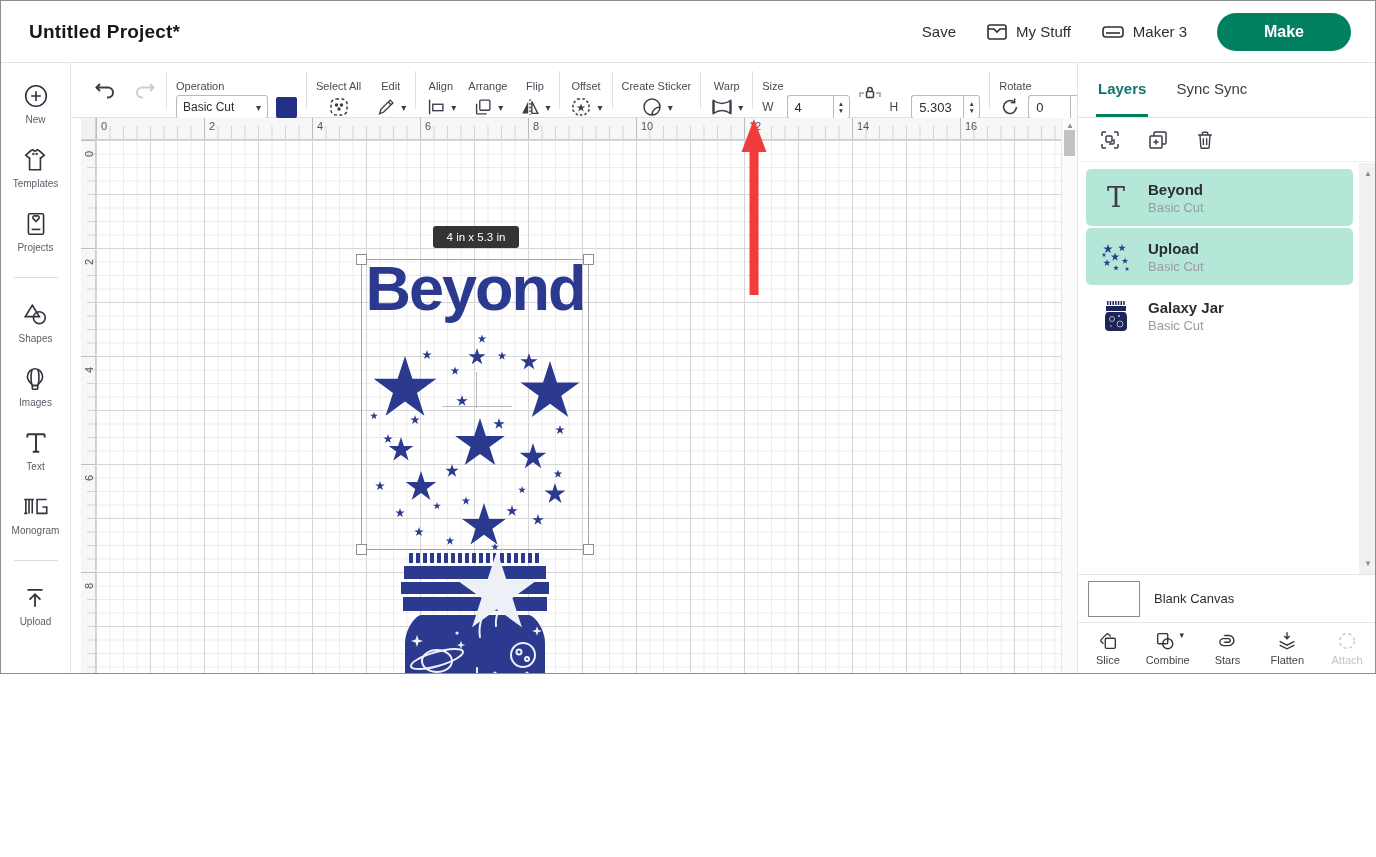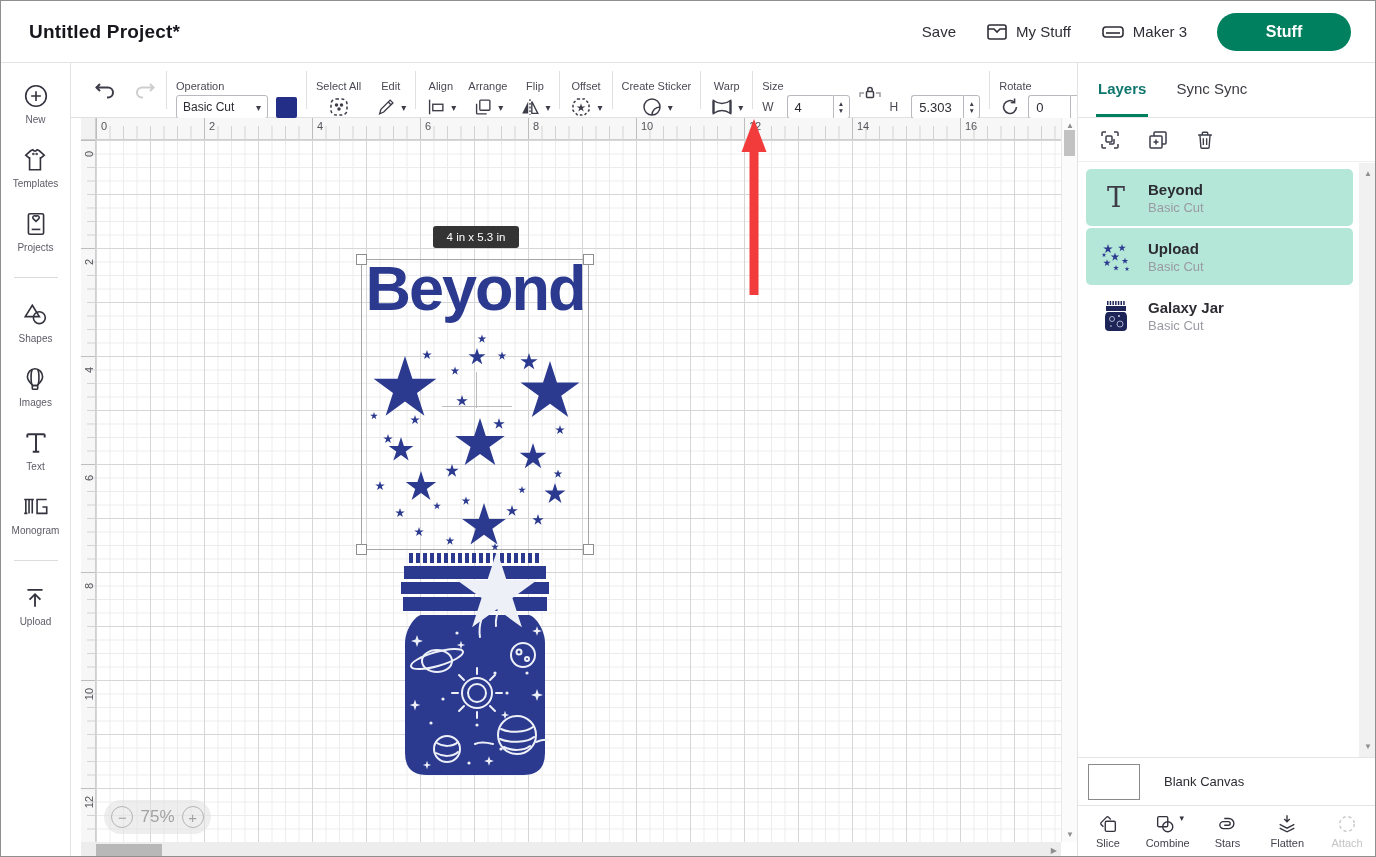--- a/index.html
+++ b/index.html
@@ -1,17 +1,17 @@
 <!DOCTYPE html>
 <html><head>
 <meta charset="utf-8">
 <style>
   * { margin:0; padding:0; box-sizing:border-box; }
   html,body { width:1376px; height:857px; font-family:"Liberation Sans", sans-serif; background:#fff; }
-  .app { position:relative; width:1376px; height:857px; border:1px solid #8f8f8f; overflow:hidden; background:#fff; }
+  .app { position:relative; width:1376px; height:674px; border:1px solid #8f8f8f; overflow:hidden; background:#fff; }
 
   
   .header { position:absolute; left:0; top:0; width:100%; height:62px; background:#fff; border-bottom:1px solid #e3e3e3; display:flex; align-items:center; }
   .header .title { margin-left:28px; font-size:19px; font-weight:700; color:#16161d; letter-spacing:.2px; }
   .header .right { margin-left:auto; display:flex; align-items:center; gap:30px; margin-right:24px; }
   .hdr-item { display:flex; align-items:center; gap:8px; font-size:15px; color:#2e2e36; cursor:pointer; }
   .make-btn { width:134px; height:38px; background:#00805E; color:#fff; border:none; border-radius:20px; font-size:16px; font-weight:700; font-family:"Liberation Sans",sans-serif; cursor:pointer; }
 
   
   .sidebar { position:absolute; left:0; top:62px; width:70px; bottom:0; background:#fff; border-right:1px solid #e3e3e3; display:flex; flex-direction:column; align-items:center; padding-top:20px; }
@@ -90,21 +90,21 @@
   .layer-tools svg { stroke:#3d3d49; fill:none; stroke-width:1.5; cursor:pointer; }
   .layer-list { position:absolute; left:0; top:100px; right:18px; bottom:99px; padding:6px 6px 0 8px; }
   .layer-row { display:flex; align-items:center; height:57px; border-radius:5px; margin-bottom:2px; padding-left:12px; gap:14px; cursor:pointer; }
   .layer-row.selected { background:#B5E7D8; }
   .layer-thumb { width:36px; height:36px; display:flex; align-items:center; justify-content:center; }
   .layer-thumb .tglyph { font-family:"DejaVu Serif","Liberation Serif",serif; font-size:27px; color:#3c3c46; }
   .layer-name { font-size:15px; font-weight:700; color:#2c2c33; line-height:20px; }
   .layer-type { font-size:13px; color:#9a9aa2; line-height:16px; }
   .list-scroll { position:absolute; right:0; top:100px; width:18px; bottom:99px; background:#f1f1f1; }
   .list-scroll .scroll-arrow { left:5px; }
-  .blank-row { position:absolute; left:0; right:0; bottom:51px; height:48px; border-top:1px solid #e4e4e4; display:flex; align-items:center; padding-left:10px; gap:24px; background:#fff; }
+  .blank-row { position:absolute; left:0; right:0; bottom:51px; height:48px; border-top:1px solid #e4e4e4; display:flex; align-items:center; padding-left:10px; gap:14px; background:#fff; }
   .blank-swatch { width:52px; height:36px; background:#fff; border:1px solid #8a8a8a; cursor:pointer; }
   .blank-lbl { font-size:13px; color:#2c2c33; }
   .actions { position:absolute; left:0; right:0; bottom:0; height:51px; border-top:1px solid #e4e4e4; display:flex; background:#fff; }
   .action { flex:1; display:flex; flex-direction:column; align-items:center; justify-content:center; gap:2px; cursor:pointer; }
   .action svg { stroke:#33333e; fill:none; stroke-width:1.5; }
   .action .albl { font-size:11px; color:#44444e; }
   .action.disabled svg { stroke:#c9c9c9; }
   .action.disabled .albl { color:#c4c4c4; }
   .combine-caret { font-size:9px; color:#33333e; position:relative; top:-6px; left:2px; }
 </style>
@@ -133,21 +133,21 @@
           </svg>
         <span>My Stuff</span>
       </div>
       <div class="hdr-item">
         <svg width="24" height="20" viewBox="0 0 24 20" fill="none" stroke="#2e2e36" stroke-width="1.6">
             <rect x="2" y="5" width="20" height="10" rx="3"></rect>
             <path d="M5,11 H19"></path>
           </svg>
         <span>Maker 3</span>
       </div>
-      <button class="make-btn">Stuff</button>
+      <button class="make-btn">Make</button>
     </div>
   </div>
 
   <div class="sidebar">
     <div class="sb-item">
       <svg width="26" height="26" viewBox="0 0 24 24">
           <circle cx="12" cy="12" r="9.5"></circle>
           <path d="M12,7.5 V16.5 M7.5,12 H16.5"></path>
         </svg>
       <span class="lbl">New</span>

